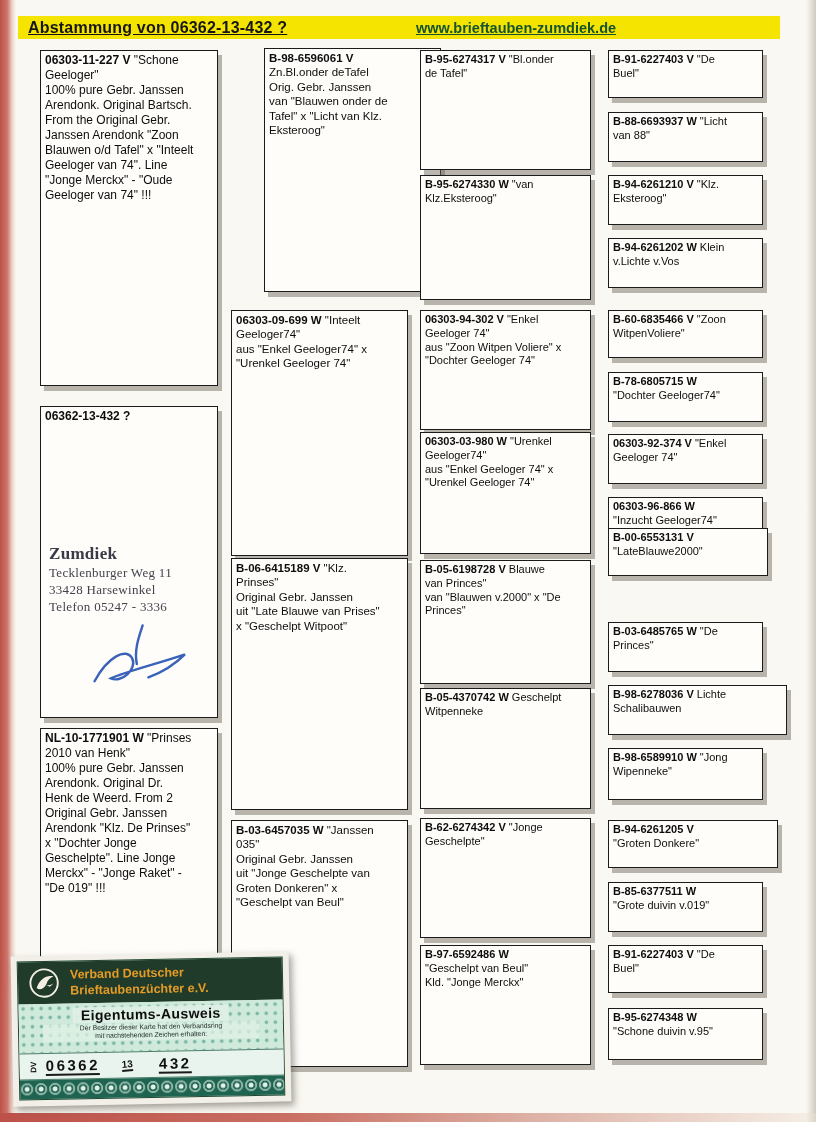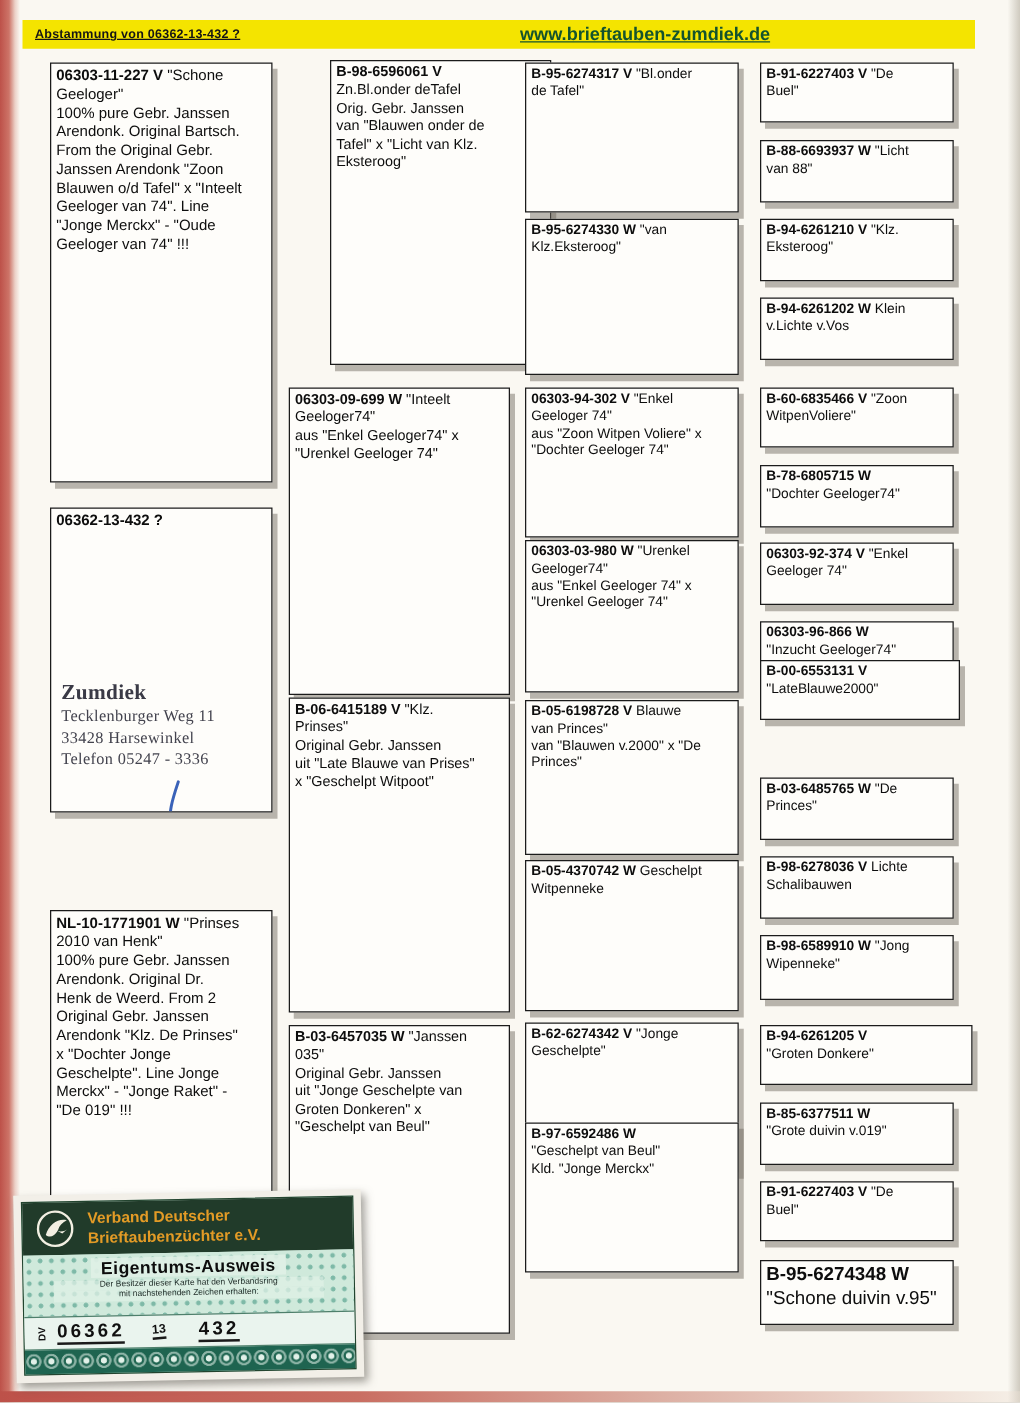--- a/index.html
+++ b/index.html
@@ -10,21 +10,21 @@
   
   .scan-left { position:absolute; left:0; top:0; width:16px; height:100%;
     background:linear-gradient(90deg,#bd5149 0%,#cd7468 45%,rgba(224,176,164,.55) 75%,rgba(224,176,164,0) 100%); }
   .scan-bottom { position:absolute; left:0; bottom:0; width:100%; height:9px;
     background:linear-gradient(90deg,#bd5149 0%,#c96e62 35%,#ddb0a4 65%,rgba(238,226,214,.4) 100%); }
   .scan-right { position:absolute; right:0; top:0; width:10px; height:100%; background:linear-gradient(270deg,#cfcabf,rgba(207,202,191,0)); }
 
   
   .header-bar { position:absolute; left:18px; top:16px; width:762px; height:23px;
     background:#f4e400; display:flex; align-items:center; }
-  .h-title { position:absolute; left:10px; font-weight:bold; font-size:10px; color:#151515; text-decoration:underline; letter-spacing:.2px; }
+  .h-title { position:absolute; left:10px; font-weight:bold; font-size:16px; color:#151515; text-decoration:underline; letter-spacing:.2px; }
   .h-url { position:absolute; left:398px; font-weight:bold; font-size:14.5px; color:#14532d; text-decoration:underline; }
 
   
   .pbox { position:absolute; background:#fefdfa; border:1.5px solid #1b1b1b;
     box-shadow:4px 5px 0 rgba(112,106,96,.48); padding:2px 4px; line-height:1.25; color:#0d0d0d; overflow:hidden; }
   .ring { font-weight:bold; white-space:pre-line; }
   .btxt { white-space:pre-line; }
 
   
   .stamp { position:absolute; left:8px; top:136px; font-family:"Liberation Serif", serif;
@@ -72,21 +72,21 @@
       <div class="pbox" style="left: 40px; top: 50px; width: 178px; height: 336px; font-size: 12px;"><b class="ring">06303-11-227 V</b><span class="btxt"> "Schone
 Geeloger"
 100% pure Gebr. Janssen
 Arendonk. Original Bartsch.
 From the Original Gebr.
 Janssen Arendonk "Zoon
 Blauwen o/d Tafel" x "Inteelt
 Geeloger van 74". Line
 "Jonge Merckx" - "Oude
 Geeloger van 74" !!!</span></div>
-      <div class="pbox" style="left: 40px; top: 406px; width: 178px; height: 244px; font-size: 12px;"><b class="ring">06362-13-432 ?</b><span class="btxt"></span><div class="stamp">
+      <div class="pbox" style="left: 40px; top: 406px; width: 178px; height: 312px; font-size: 12px;"><b class="ring">06362-13-432 ?</b><span class="btxt"></span><div class="stamp">
           <div class="stamp-name">Zumdiek</div>
           <div>Tecklenburger Weg 11</div>
           <div>33428 Harsewinkel</div>
           <div>Telefon 05247 - 3336</div>
         </div><svg class="sig" viewBox="0 0 130 90">
           <path d="M62 6 C58 18 53 32 56 46" stroke="#3a62b8" stroke-width="2.5" fill="none" stroke-linecap="round"></path>
           <path d="M12 64 C26 38 45 29 51 40 C57 51 40 66 29 61 C44 54 80 45 106 36 C97 45 84 54 68 60" stroke="#3a62b8" stroke-width="2.5" fill="none" stroke-linecap="round"></path>
         </svg></div>
       <div class="pbox" style="left: 40px; top: 728px; width: 178px; height: 240px; font-size: 12px;"><b class="ring">NL-10-1771901 W</b><span class="btxt"> "Prinses
 2010 van Henk"
@@ -133,21 +133,21 @@
 aus "Enkel Geeloger 74" x
 "Urenkel Geeloger 74"</span></div>
       <div class="pbox" style="left: 420px; top: 560px; width: 171px; height: 124px; font-size: 11px;"><b class="ring">B-05-6198728 V</b><span class="btxt"> Blauwe
 van Princes"
 van "Blauwen v.2000" x "De
 Princes"</span></div>
       <div class="pbox" style="left: 420px; top: 688px; width: 171px; height: 121px; font-size: 11px;"><b class="ring">B-05-4370742 W</b><span class="btxt"> Geschelpt
 Witpenneke</span></div>
       <div class="pbox" style="left: 420px; top: 818px; width: 171px; height: 120px; font-size: 11px;"><b class="ring">B-62-6274342 V</b><span class="btxt"> "Jonge
 Geschelpte"</span></div>
-      <div class="pbox" style="left: 420px; top: 898px; width: 171px; height: 120px; font-size: 11px;"><b class="ring">B-97-6592486 W</b><span class="btxt">
+      <div class="pbox" style="left: 420px; top: 945px; width: 171px; height: 120px; font-size: 11px;"><b class="ring">B-97-6592486 W</b><span class="btxt">
 "Geschelpt van Beul"
 Kld. "Jonge Merckx"</span></div>
       <div class="pbox" style="left: 608px; top: 50px; width: 155px; height: 48px; font-size: 11px;"><b class="ring">B-91-6227403 V</b><span class="btxt"> "De
 Buel"</span></div>
       <div class="pbox" style="left: 608px; top: 112px; width: 155px; height: 50px; font-size: 11px;"><b class="ring">B-88-6693937 W</b><span class="btxt"> "Licht
 van 88"</span></div>
       <div class="pbox" style="left: 608px; top: 175px; width: 155px; height: 50px; font-size: 11px;"><b class="ring">B-94-6261210 V</b><span class="btxt"> "Klz.
 Eksteroog"</span></div>
       <div class="pbox" style="left: 608px; top: 238px; width: 155px; height: 50px; font-size: 11px;"><b class="ring">B-94-6261202 W</b><span class="btxt"> Klein
 v.Lichte v.Vos</span></div>
@@ -156,31 +156,31 @@
       <div class="pbox" style="left: 608px; top: 372px; width: 155px; height: 50px; font-size: 11px;"><b class="ring">B-78-6805715 W</b><span class="btxt">
 "Dochter Geeloger74"</span></div>
       <div class="pbox" style="left: 608px; top: 434px; width: 155px; height: 50px; font-size: 11px;"><b class="ring">06303-92-374 V</b><span class="btxt"> "Enkel
 Geeloger 74"</span></div>
       <div class="pbox" style="left: 608px; top: 497px; width: 155px; height: 51px; font-size: 11px;"><b class="ring">06303-96-866 W</b><span class="btxt">
 "Inzucht Geeloger74"</span></div>
       <div class="pbox" style="left: 608px; top: 528px; width: 160px; height: 48px; font-size: 11px;"><b class="ring">B-00-6553131 V</b><span class="btxt">
 "LateBlauwe2000"</span></div>
       <div class="pbox" style="left: 608px; top: 622px; width: 155px; height: 50px; font-size: 11px;"><b class="ring">B-03-6485765 W</b><span class="btxt"> "De
 Princes"</span></div>
-      <div class="pbox" style="left: 608px; top: 685px; width: 155px; height: 50px; font-size: 11px;"><b class="ring">B-98-6278036 V</b><span class="btxt"> Lichte
+      <div class="pbox" style="left: 608px; top: 685px; width: 179px; height: 50px; font-size: 11px;"><b class="ring">B-98-6278036 V</b><span class="btxt"> Lichte
 Schalibauwen</span></div>
       <div class="pbox" style="left: 608px; top: 748px; width: 155px; height: 52px; font-size: 11px;"><b class="ring">B-98-6589910 W</b><span class="btxt"> "Jong
 Wipenneke"</span></div>
       <div class="pbox" style="left: 608px; top: 820px; width: 170px; height: 48px; font-size: 11px;"><b class="ring">B-94-6261205 V</b><span class="btxt">
 "Groten Donkere"</span></div>
       <div class="pbox" style="left: 608px; top: 882px; width: 155px; height: 50px; font-size: 11px;"><b class="ring">B-85-6377511 W</b><span class="btxt">
 "Grote duivin v.019"</span></div>
       <div class="pbox" style="left: 608px; top: 945px; width: 155px; height: 48px; font-size: 11px;"><b class="ring">B-91-6227403 V</b><span class="btxt"> "De
 Buel"</span></div>
-      <div class="pbox" style="left: 608px; top: 1008px; width: 155px; height: 52px; font-size: 15px;"><b class="ring">B-95-6274348 W</b><span class="btxt">
+      <div class="pbox" style="left: 608px; top: 1008px; width: 155px; height: 52px; font-size: 11px;"><b class="ring">B-95-6274348 W</b><span class="btxt">
 "Schone duivin v.95"</span></div>
     </div>
 
   <div class="card">
     <div class="card-inner">
       <div class="card-top">
         <svg width="34" height="34" viewBox="0 0 36 36">
           <circle cx="18" cy="18" r="14.5" fill="none" stroke="#f2efe2" stroke-width="2"></circle>
           <path d="M10 23 C13 14 21 9 28 11 C24 13 21.5 15.5 20.5 19 C17 25 13 25.5 10 23 Z" fill="#f2efe2"></path>
           <path d="M20 20 C23.5 21 27 20 29.5 17.5 L24 22 Z" fill="#f2efe2"></path>

